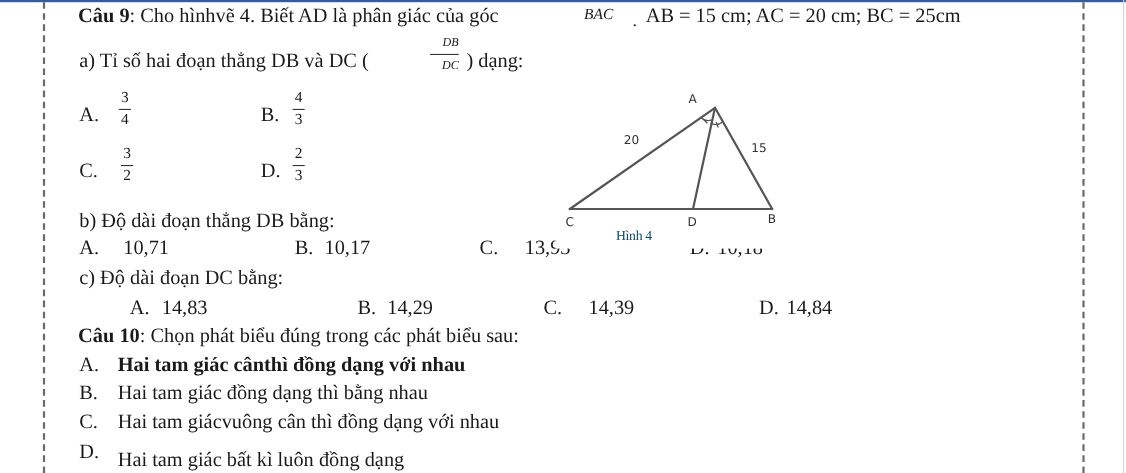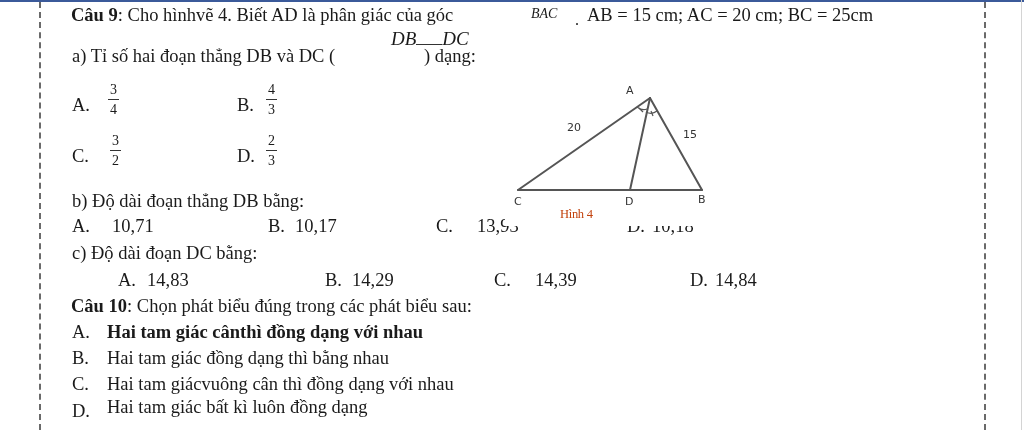--- a/index.html
+++ b/index.html
@@ -12,27 +12,27 @@
     .vline-left { position: absolute; left: 39px; top: 2px; height: 428px; width: 0; border-left: 2px dashed #6a6a6a; }
     .vline-right { position: absolute; left: 984px; top: 2px; height: 428px; width: 0; border-left: 2px dashed #6a6a6a; }
     .edge-right { position: absolute; left: 1021px; top: 0; height: 430px; width: 1px; background: #d4d4d4; }
 
     .t { position: absolute; font-size: 18.5px; white-space: nowrap; line-height: 22px; }
     .b { font-weight: bold; }
     .it { font-style: italic; font-size: 14px; }
 
     .frac { position: absolute; display: inline-flex; flex-direction: column; align-items: center; font-size: 14px; line-height: 15px; }
     .frac .bar { width: 11px; height: 1px; background: #333; margin: 2px 0 2px 0; }
-    .frac-it { position: absolute; display: inline-flex; flex-direction: row; align-items: flex-end; font-style: italic; font-size: 19px; line-height: 16px; }
+    .frac-it { position: absolute; display: inline-flex; flex-direction: column; align-items: flex-end; font-style: italic; font-size: 11px; line-height: 16px; }
     .frac-it .bar { width: 26px; height: 1px; background: #333; margin: 2px 0; }
 
     .figure { position: absolute; left: 505px; top: 78px; width: 226px; height: 148px; background: #ffffff; }
     .figure svg { position: absolute; left: 0; top: 0; }
     .fig-label { position: absolute; font-family: "DejaVu Sans", sans-serif; font-size: 11px; color: #333; }
-    .fig-caption { position: absolute; font-family: "Liberation Serif", serif; font-size: 12.5px; color: #c2410c; letter-spacing: -0.3px; }
+    .fig-caption { position: absolute; font-family: "Liberation Serif", serif; font-size: 12.5px; color: #0c4a6e; letter-spacing: -0.3px; }
   </style>
 </head>
 <body>
 
 <div class="topbar"></div>
 <div class="vline-left"></div>
 <div class="vline-right"></div>
 <div class="edge-right"></div>
 
 <div class="t" style="left:71px; top:4px;">
@@ -153,14 +153,14 @@
 <div>
   <span class="t" style="left:72px; top:347px;">B.</span>
   <span class="t" style="left:107px; top:347px;">Hai tam giác đồng dạng thì bằng nhau</span>
 </div>
 <div>
   <span class="t" style="left:72px; top:373px;">C.</span>
   <span class="t" style="left:107px; top:373px;">Hai tam giácvuông cân thì đồng dạng với nhau</span>
 </div>
 <div>
   <span class="t" style="left:72px; top:400px;">D.</span>
-  <span class="t" style="left:107px; top:396px;">Hai tam giác bất kì luôn đồng dạng</span>
+  <span class="t" style="left:107px; top:408px;">Hai tam giác bất kì luôn đồng dạng</span>
 </div>
 
 </body></html>

